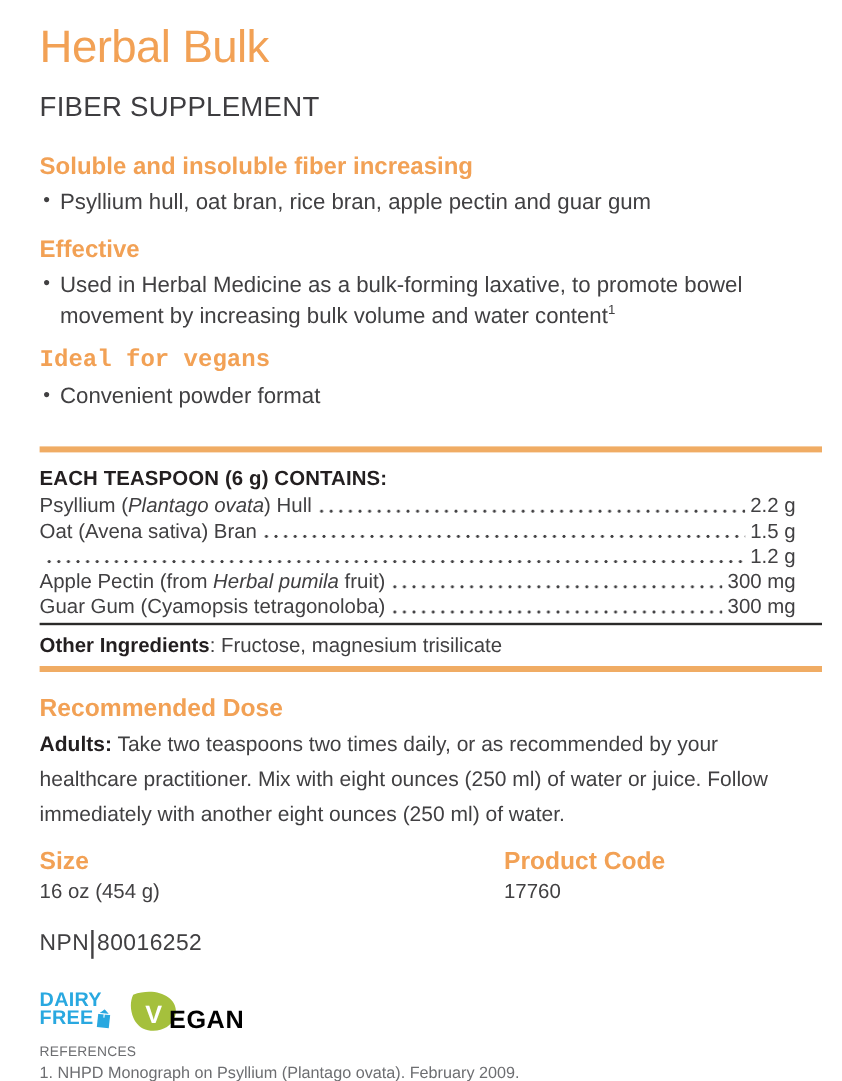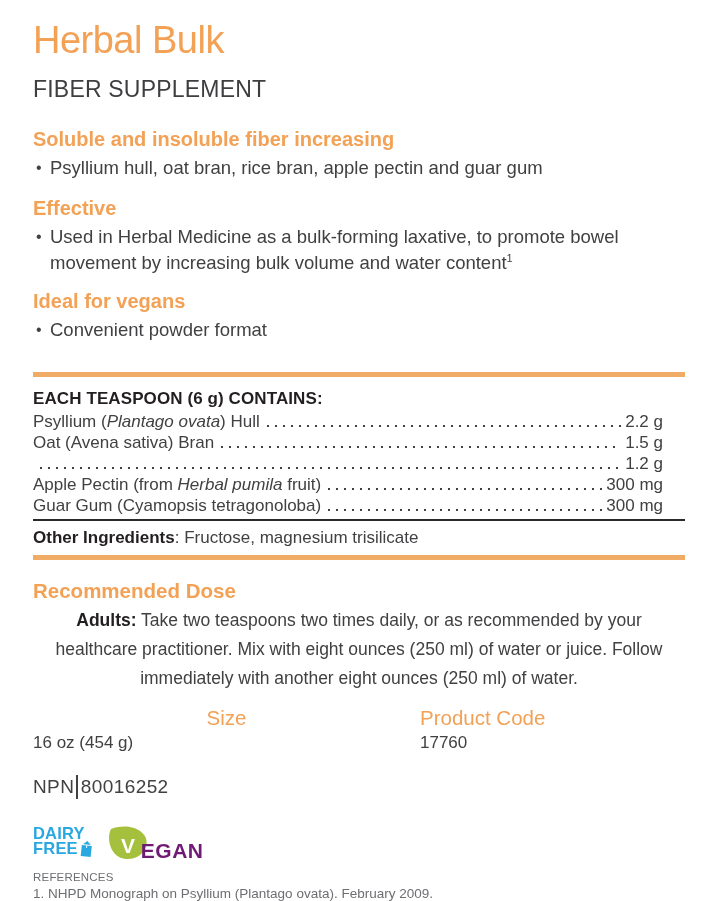--- a/index.html
+++ b/index.html
@@ -20,21 +20,21 @@
     color: #3E3D40; font-size: 23px; line-height: 26px;
     margin-top: 16px; letter-spacing: 0.2px; font-weight: 400;
   }
 
   
   .feature-heading {
     color: #F2A155; font-size: 20px; font-weight: bold; line-height: 22px;
   }
   .fh-1 { margin-top: 26px; }
   .fh-2 { margin-top: 16px; }
-  .fh-3 { margin-top: 14px; }
+  .fh-3 { margin-top: 14px; font-family: Liberation Mono, monospace; }
   .bullet-item {
     position: relative; padding-left: 17px; margin-top: 5px;
     font-size: 18.5px; line-height: 26px; max-width: 660px;
   }
   .bullet-item::before {
     content: "\2022"; position: absolute; left: 3px; top: 0;
     font-size: 16px; color: #414042;
   }
   sup { font-size: 11px; vertical-align: super; line-height: 0; }
 
@@ -63,44 +63,44 @@
     background-position: left bottom 4px;
   }
   .fact-value { white-space: nowrap; }
 
   
   .other-ing { padding: 6px 0; font-size: 17px; line-height: 22px; }
   .other-ing b { color: #231F20; }
 
   
   .dose-heading { margin-top: 20px; color: #F2A155; font-size: 20.5px; font-weight: bold; line-height: 22px; }
-  .dose-text { margin-top: 4px; font-size: 17.5px; line-height: 29px; max-width: 662px; text-align: center; }
+  .dose-text { margin-top: 4px; font-size: 17.5px; line-height: 29px; max-width: 662px; }
   .dose-text b { color: #231F20; }
 
   
   .two-col { display: flex; margin-top: 14px; }
   .col-left { width: 387px; }
-  .col-heading { color: #F2A155; font-size: 20.5px; font-weight: normal; line-height: 22px; text-align: center; }
+  .col-heading { color: #F2A155; font-size: 20.5px; font-weight: bold; line-height: 22px; }
   .col-value { margin-top: 4px; font-size: 17px; line-height: 20px; }
 
   
   .npn-row { margin-top: 22px; display: flex; align-items: center; font-size: 19px; line-height: 20px; letter-spacing: 0.4px; }
   .npn-divider { width: 1.5px; height: 24px; background: #414042; margin: 0 3px 0 2px; }
 
   
   .badges { margin-top: 24px; display: flex; align-items: flex-start; height: 38px; }
   .badge-dairy {
     color: #29A8E0; font-weight: bold; font-size: 16.5px; line-height: 14.5px;
     letter-spacing: 0.2px; margin-top: 3px;
   }
   .free-row { display: flex; align-items: flex-start; }
   .carton-icon { margin-left: 1px; margin-top: -2px; transform: rotate(6deg); }
   .badge-vegan { display: flex; align-items: center; margin-left: 14px; }
   .vegan-rest {
-    color: #701a75; font-weight: bold; font-size: 21px; letter-spacing: 0.5px;
+    color: #000000; font-weight: bold; font-size: 21px; letter-spacing: 0.5px;
     margin-left: -9px; margin-top: 16px;
   }
 
   
   .refs { margin-top: 10px; color: #6D6E71; }
   .refs-heading { font-size: 11.5px; line-height: 13px; letter-spacing: 0.2px; }
   .refs-item { font-size: 13.5px; line-height: 15px; margin-top: 2px; }
 </style>
 </head>
 <body>

